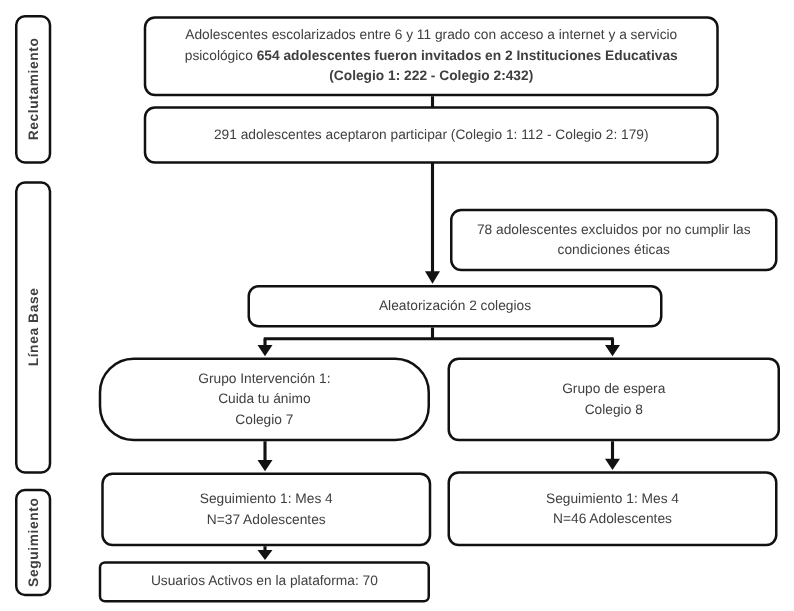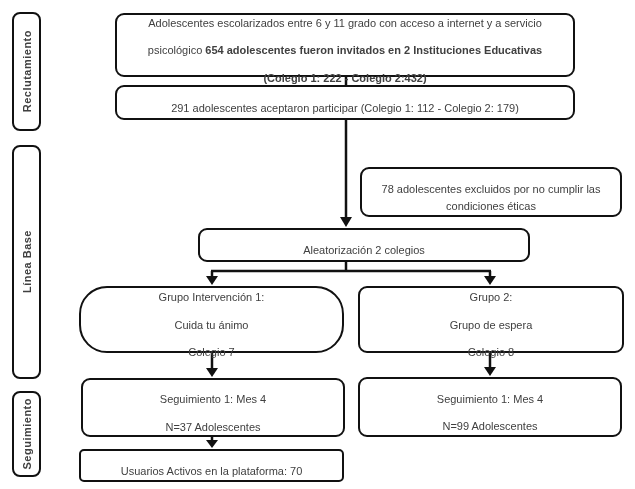--- a/index.html
+++ b/index.html
@@ -20,21 +20,21 @@
     color: #404040;
     font-size: 11px;
     line-height: 1.5;
     display: flex;
     flex-direction: column;
     align-items: center;
     justify-content: center;
     text-align: center;
     padding: 2px 10px;
   }
-  .box .ln { width: 100%; margin-top: 11px; }
+  .box .ln { width: 100%; }
   .b { font-weight: bold; }
   .phase {
     position: absolute;
     box-sizing: border-box;
     left: 12px;
     width: 29px;
     border: 2.5px solid #111111;
     border-radius: 8px;
     background: #ffffff;
     display: flex;
@@ -53,21 +53,21 @@
   svg.connectors {
     position: absolute;
     left: 0; top: 0;
     width: 635px; height: 489px;
     pointer-events: none;
   }
   svg.connectors line { stroke: #111111; stroke-width: 2.5; }
   svg.connectors polygon { fill: #111111; }
   
   #box-invited       { left:115px; top:13px;  width:460px; height:64px; }
-  #box-accepted      { left:115px; top:85px;  width:460px; height:35px; }
+  #box-accepted      { left:115px; top:85px;  width:460px; height:46px; }
   #box-excluded      { left:360px; top:167px; width:262px; height:50px; }
   #box-randomization { left:198px; top:228px; width:332px; height:34px; }
   #box-group1        { left:79px;  top:286px; width:265px; height:67px;border-radius:28px; }
   #box-group2        { left:358px; top:286px; width:266px; height:67px; }
   #box-followup1     { left:81px;  top:378px; width:264px; height:59px; }
   #box-followup2     { left:358px; top:377px; width:264px; height:60px; }
   #box-active        { left:79px;  top:449px; width:265px; height:33px; border-width:2px; border-radius:5px; padding:1px 8px; }
   #phase-recruitment { top:12px;  height:119px; }
   #phase-baseline    { top:145px; height:234px; }
   #phase-followup    { top:391px; height:86px; }
@@ -135,32 +135,31 @@
     <div class="ln">Aleatorización 2 colegios</div>
   </div>
 
   <div class="box" id="box-group1">
     <div class="ln">Grupo Intervención 1:</div>
     <div class="ln">Cuida tu ánimo</div>
     <div class="ln">Colegio 7</div>
   </div>
 
   <div class="box" id="box-group2">
-    <div class="ln">Grupo 2:</div>
     <div class="ln">Grupo de espera</div>
     <div class="ln">Colegio 8</div>
   </div>
 
   <div class="box" id="box-followup1">
     <div class="ln">Seguimiento 1: Mes 4</div>
     <div class="ln">N=37 Adolescentes</div>
   </div>
 
   <div class="box" id="box-followup2">
     <div class="ln">Seguimiento 1: Mes 4</div>
-    <div class="ln">N=99 Adolescentes</div>
+    <div class="ln">N=46 Adolescentes</div>
   </div>
 
   <div class="box" id="box-active">
     <div class="ln">Usuarios Activos en la plataforma: 70</div>
   </div>
 
 </div>
 
 </body></html>

